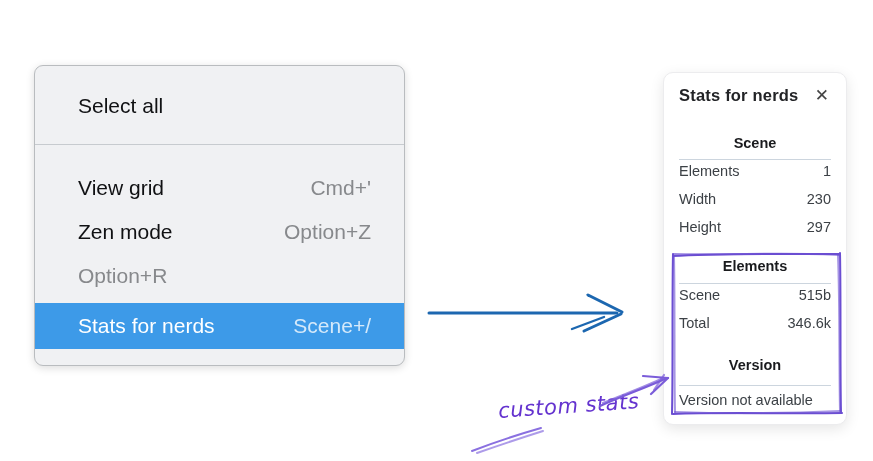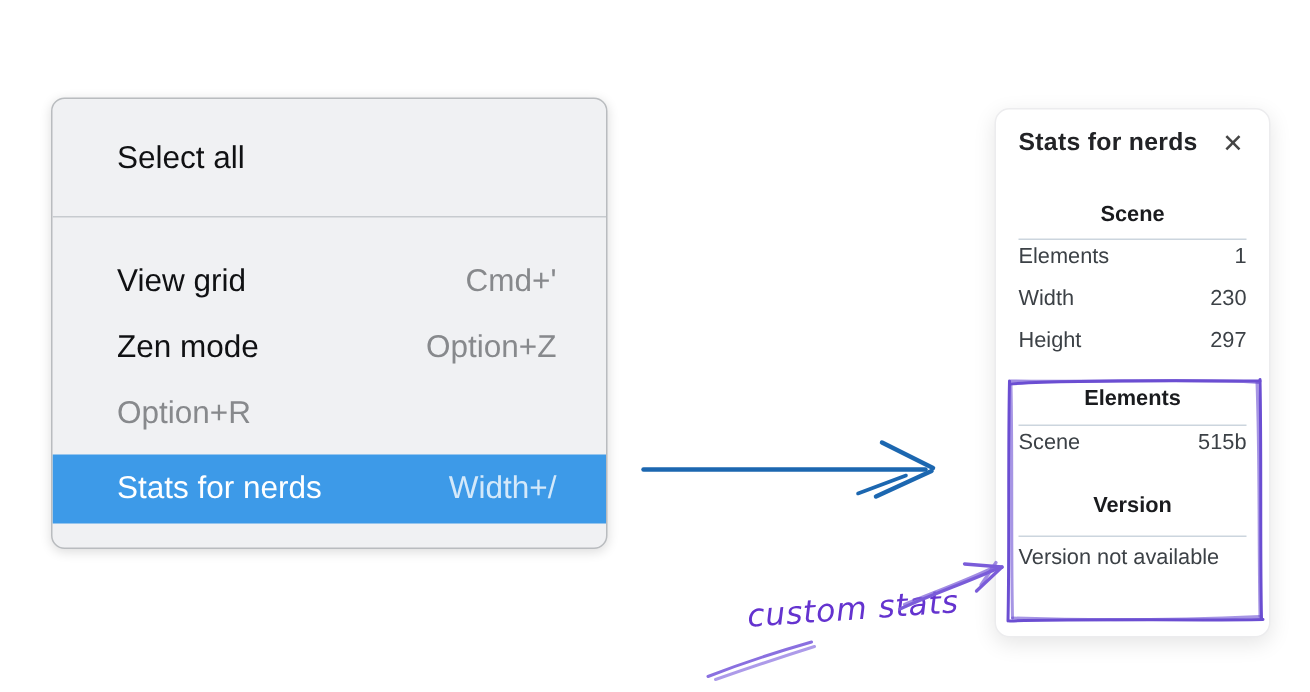--- a/index.html
+++ b/index.html
@@ -145,21 +145,21 @@
   </div>
   <div class="menu-item">
     <span>Zen mode</span>
     <span class="shortcut">Option+Z</span>
   </div>
   <div class="menu-item">
     <span class="shortcut">Option+R</span>
   </div>
   <div class="menu-item highlighted">
     <span>Stats for nerds</span>
-    <span class="shortcut">Width+/</span>
+    <span class="shortcut">Scene+/</span>
   </div>
 </div>
 
 <div class="panel">
   <div class="panel-header">
     <span class="panel-title">Stats for nerds</span>
     <span class="panel-close">✕</span>
   </div>
 
   <div class="sec-heading scene">Scene</div>
@@ -178,20 +178,24 @@
       <span class="stat-value">297</span>
     </div>
   </div>
 
   <div class="sec-heading storage">Elements</div>
   <hr class="sec-divider storage">
   <div class="rows">
     <div class="stat-row">
       <span class="stat-label">Scene</span>
       <span class="stat-value">515b</span>
+    </div>
+    <div class="stat-row">
+      <span class="stat-label">Total</span>
+      <span class="stat-value">346.6k</span>
     </div>
   </div>
 
   <div class="sec-heading version">Version</div>
   <hr class="sec-divider version">
   <div class="version-note">Version not available</div>
 </div>
 
 <div class="annotation-text">custom stats</div>
 

